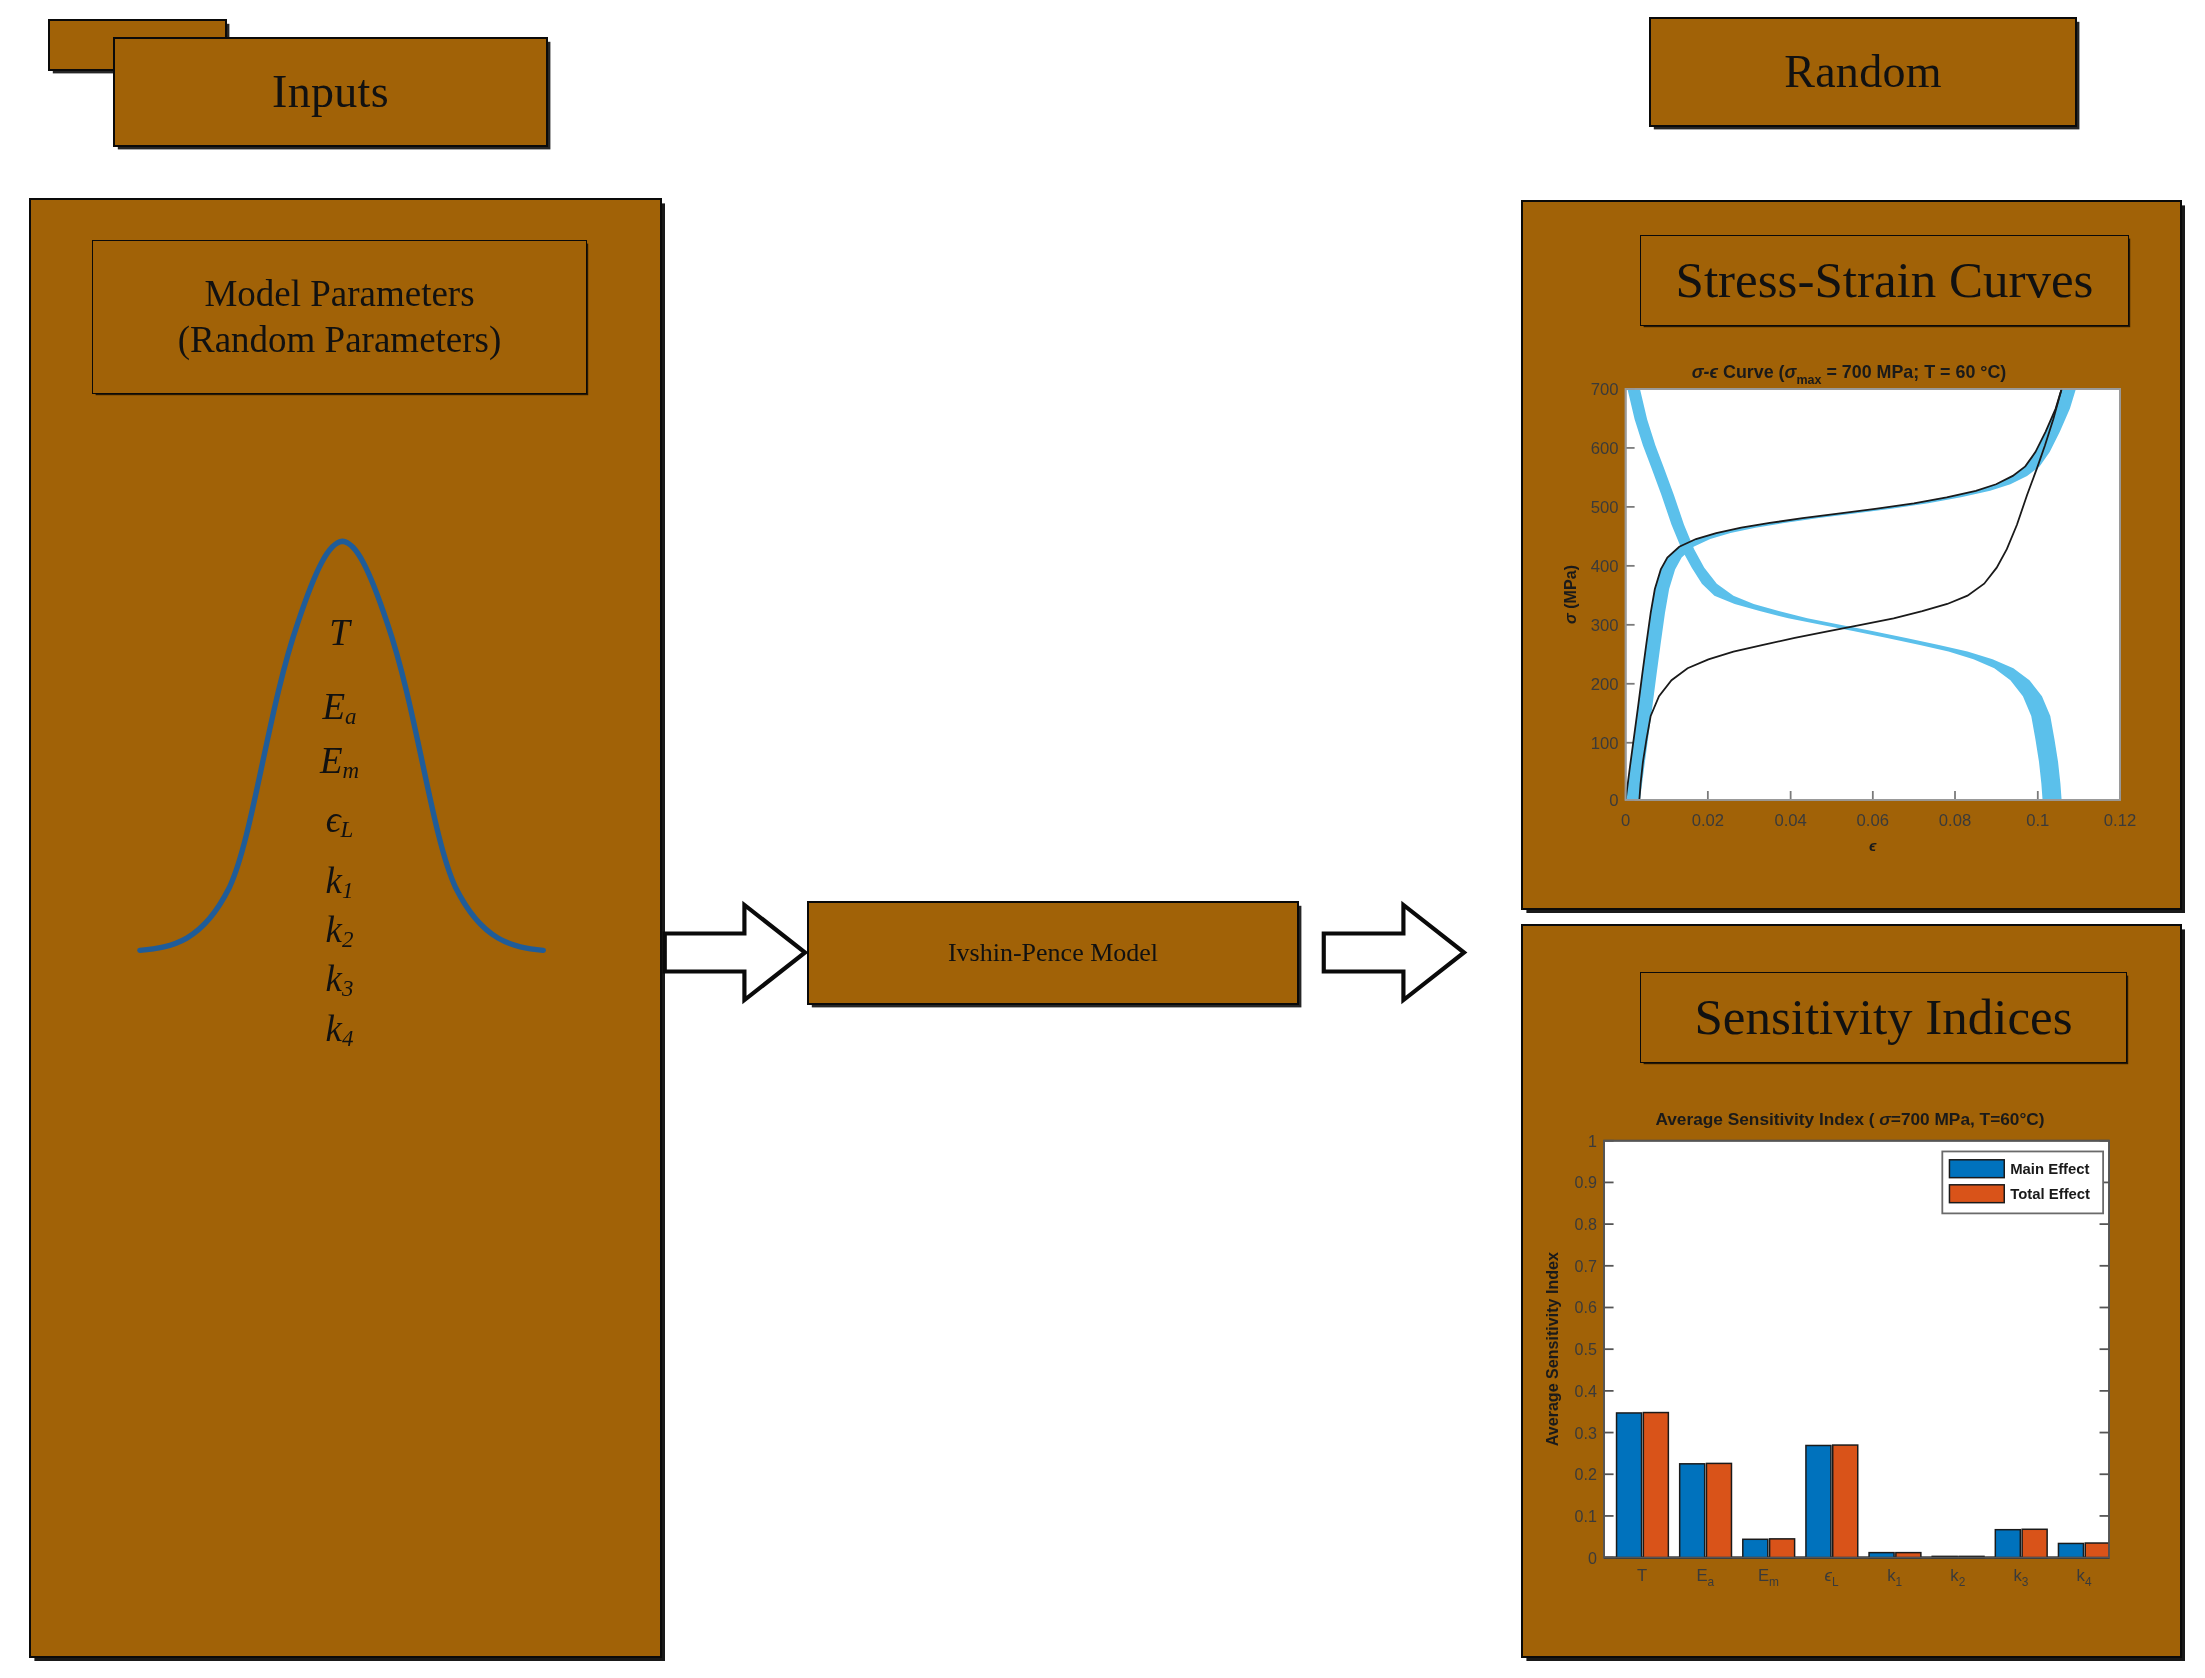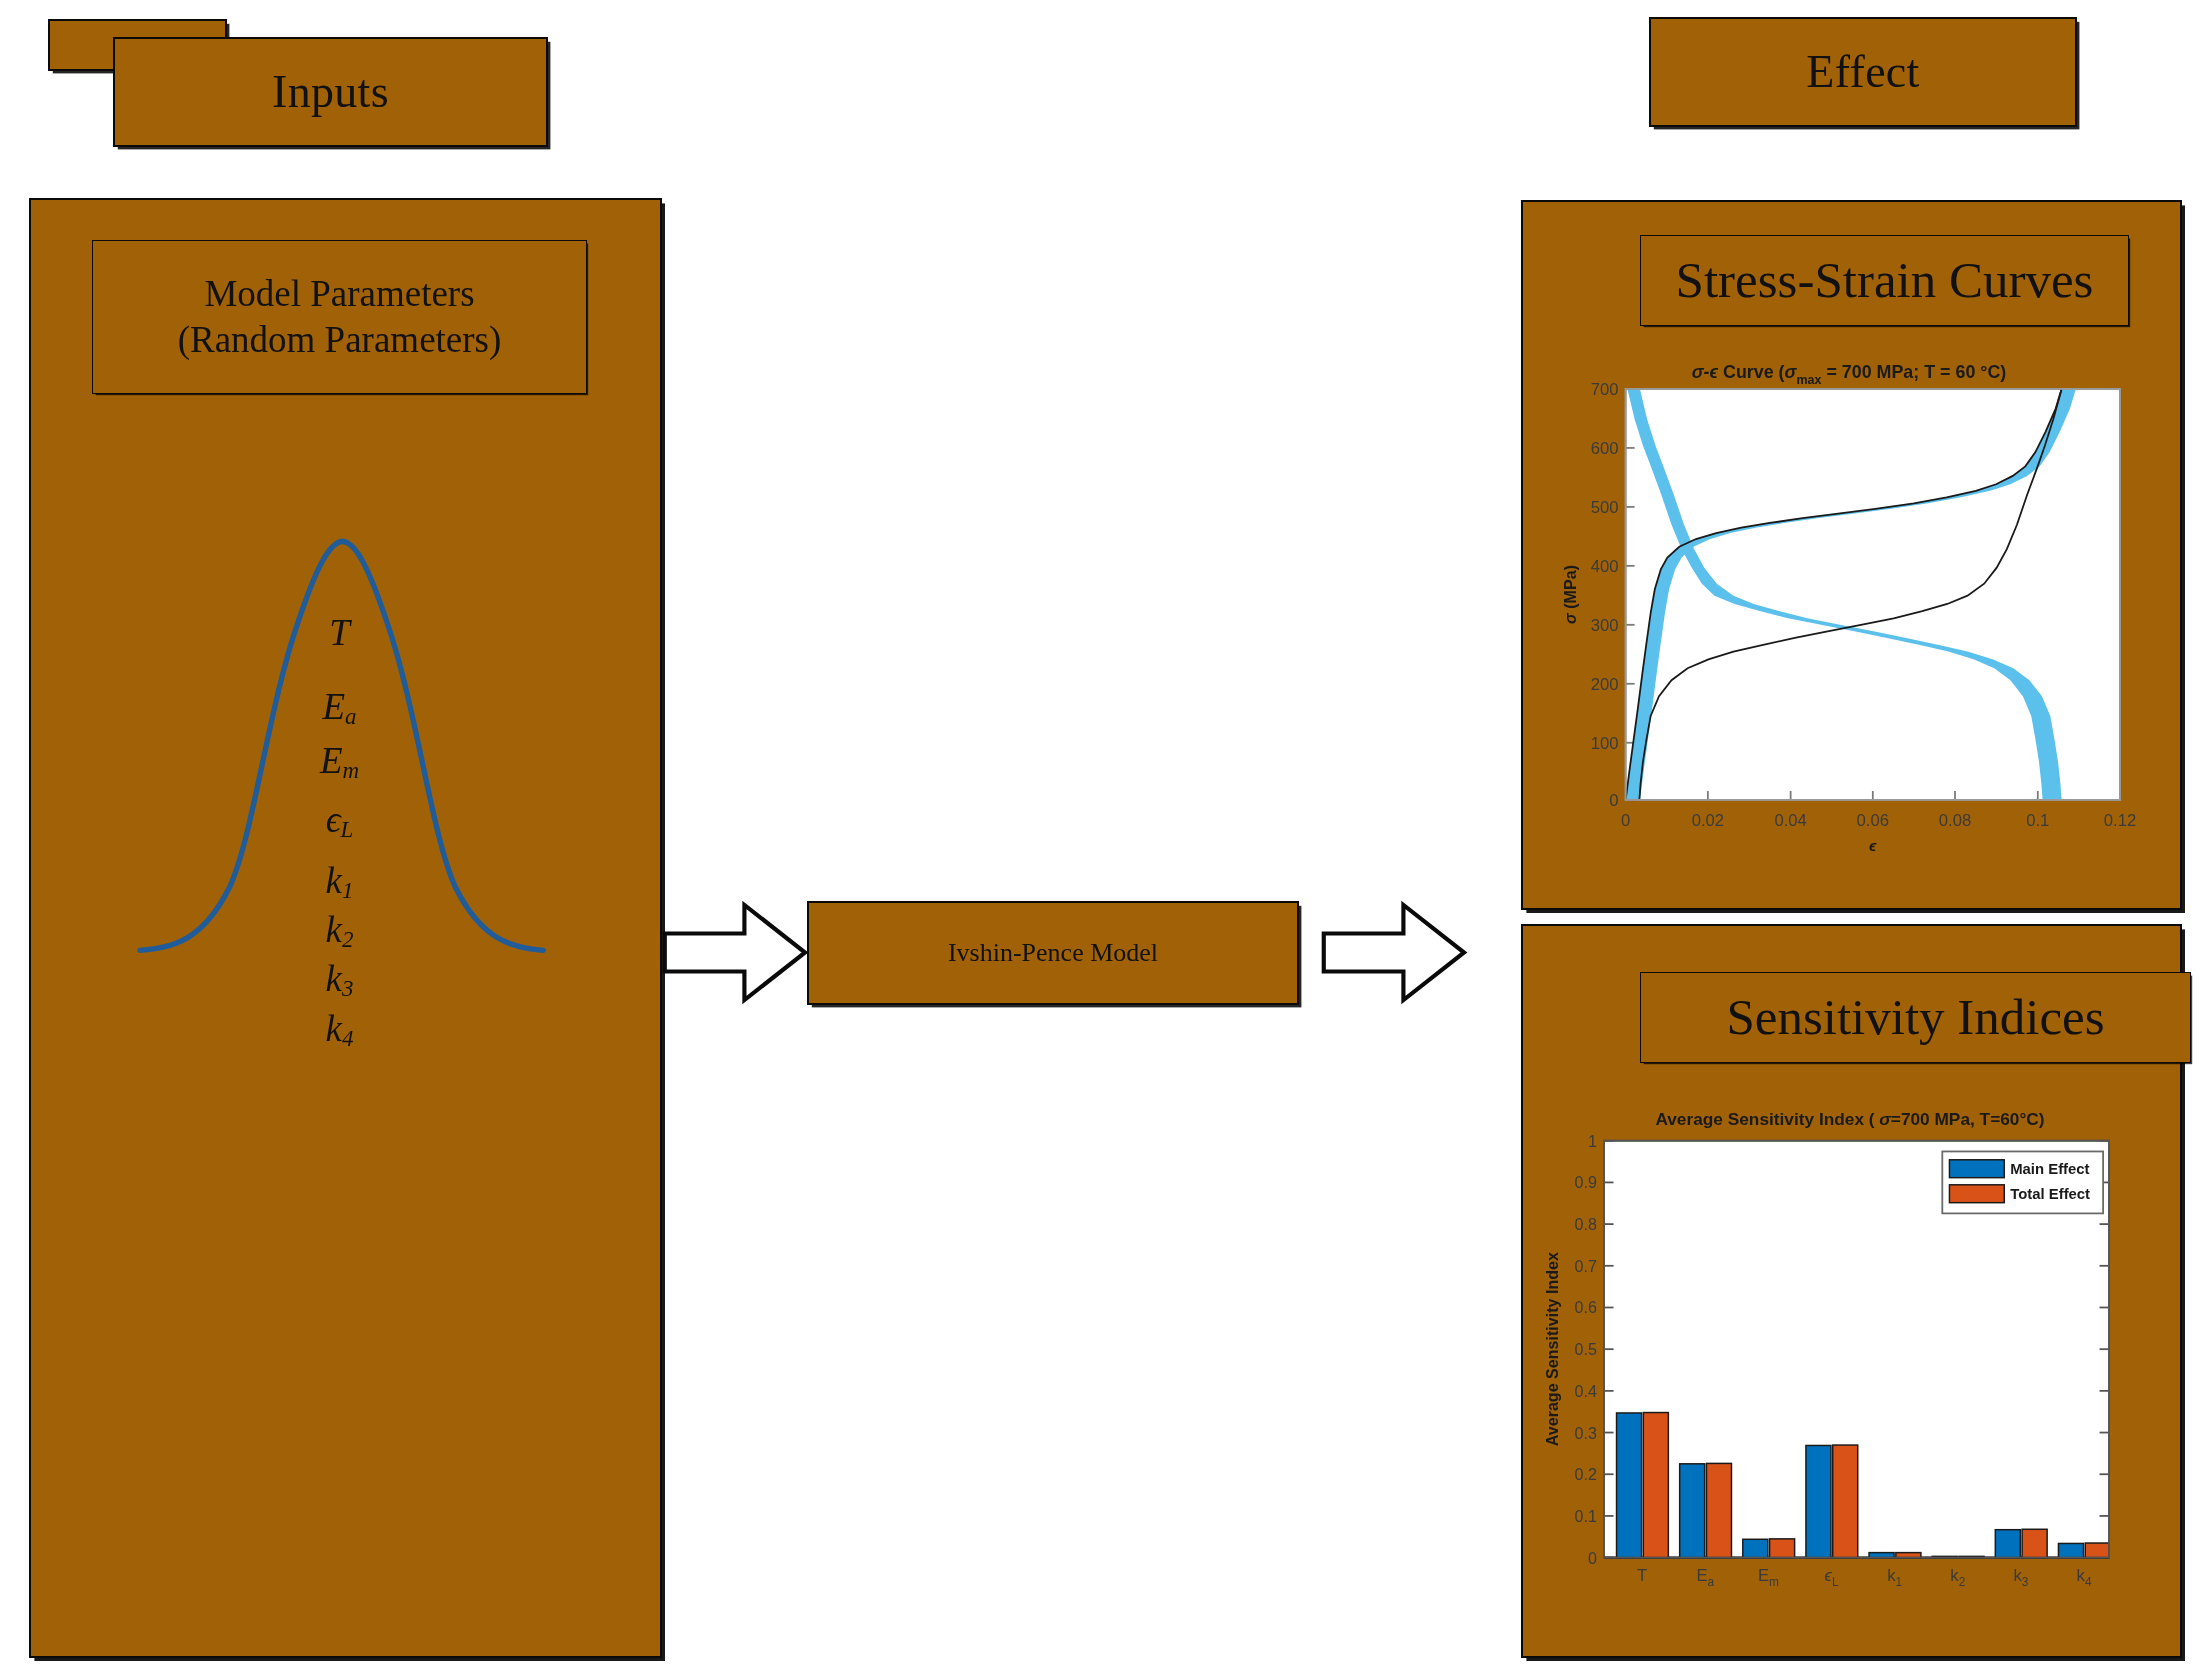--- a/index.html
+++ b/index.html
@@ -109,21 +109,21 @@
 
 <div class="box" style="left:807px;top:901px;width:492px;height:104px;">
   <span class="mid-label">Ivshin-Pence Model</span>
 </div>
 
 <svg class="abs" style="left:1320px;top:899px;width:149px;height:107px;" viewBox="0 0 250 180">
   <path d="M 6,58 L 140,58 L 140,10 L 242,90 L 140,170 L 140,122 L 6,122 Z" fill="#ffffff" stroke="#0a0a0a" stroke-width="7" stroke-linejoin="miter"></path>
 </svg>
 
 <div class="box" style="left:1649px;top:16.7px;width:428px;height:110px;">
-  <span class="hdr-label">Effect</span>
+  <span class="hdr-label">Random</span>
 </div>
 
 <div class="box panel" style="left:1521px;top:200px;width:661px;height:710px;"></div>
 
 <div class="box thin" style="left:1640px;top:235px;width:489px;height:91px;">
   <span class="panel-title">Stress-Strain Curves</span>
 </div>
 
 <svg class="abs" style="left:1542px;top:358px;width:614px;height:536px;" viewBox="0 0 1030 900">
 
@@ -206,21 +206,21 @@
          L 763,352 L 742,379 L 714,399 L 680,413 L 638,425 L 590,437 L 535,448
          L 479,459 L 424,470 L 369,482 L 321,493 L 279,506 L 244,521 L 217,541
          L 196,568 L 182,601 L 175,640 L 169,678 L 165,715 L 163,742"></path>
   </g>
 
   <rect x="140" y="52" width="830" height="690" fill="none" stroke="#9a9a9a" stroke-width="3"></rect>
 </svg>
 
 <div class="box panel" style="left:1521px;top:924px;width:661px;height:734px;"></div>
 
-<div class="box thin" style="left:1640px;top:972px;width:551px;height:91px;">
+<div class="box thin" style="left:1640px;top:972px;width:487px;height:91px;">
   <span class="panel-title">Sensitivity Indices</span>
 </div>
 
 <svg class="abs" style="left:1531px;top:1105px;width:638px;height:536px;" viewBox="0 0 1070 900">
 
   <text class="mtitle" x="535" y="34" text-anchor="middle" font-size="29">
     <tspan>Average Sensitivity Index ( </tspan><tspan font-style="italic">σ</tspan><tspan>=700 MPa, T=60°C)</tspan>
   </text>
 
   <rect x="122" y="60" width="848" height="700" fill="#ffffff" stroke="#555" stroke-width="3"></rect>

